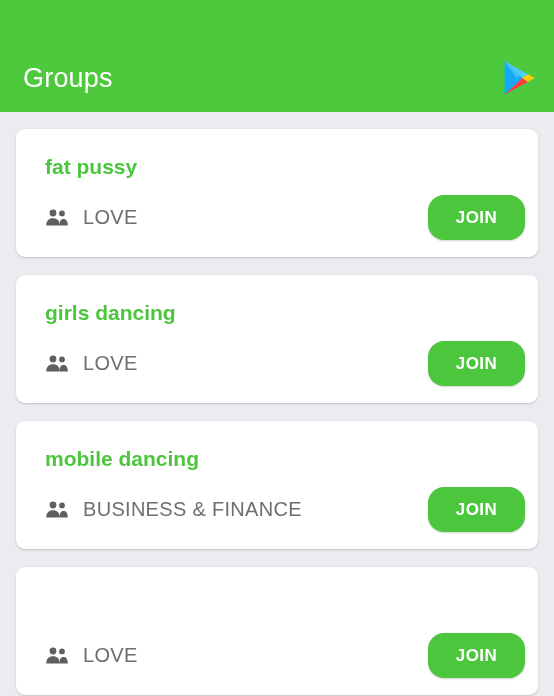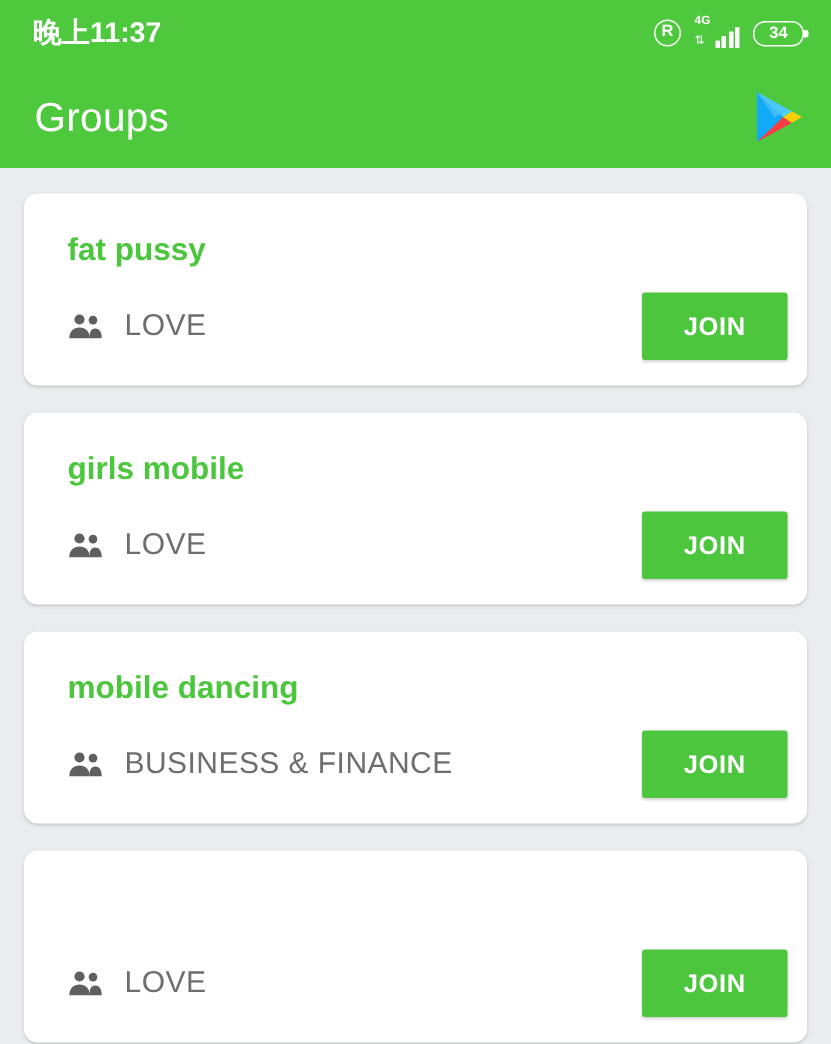--- a/index.html
+++ b/index.html
@@ -190,59 +190,37 @@
     letter-spacing: 0.3px;
     white-space: nowrap;
   }
 
   .join-button {
     position: absolute;
     right: 13px; bottom: 17px;
     width: 97px; height: 45px;
     background: #4cc63c;
     border: none;
-    border-radius: 2px;
+    border-radius: 16px;
     color: #ffffff;
     font-family: "Liberation Sans", sans-serif;
     font-size: 17px;
     font-weight: bold;
     letter-spacing: 0.4px;
     cursor: pointer;
     box-shadow: 0 1px 2px rgba(0,0,0,0.18);
   }
 </style>
 </head>
 <body>
 
 <div class="phone">
 
   <div class="appbar">
 
-    <div class="statusbar">
-      <div class="status-time">晚上11:37</div>
-
-      <div class="status-right">
-        <div class="roaming-icon">R</div>
-
-        <div class="signal-icon">
-          <span class="net-label">4G</span>
-          <span class="updown">⇅</span>
-          <span class="bars">
-            <i></i>
-              <i></i>
-              <i></i>
-              <i></i>
-          </span>
-        </div>
-
-        <div class="battery-icon">
-          <span class="battery-level">34</span>
-        </div>
-      </div>
-    </div>
 
     <div class="titlebar">
       <div class="app-title">Groups</div>
 
       <svg class="playstore-icon" viewBox="0 0 48 48">
         <polygon points="8,4 8,44 29,24" fill="#00c3ff"></polygon>
         <polygon points="8,4 36,19.5 29,24" fill="#4dd4ff"></polygon>
         <polygon points="8,44 36,28.5 29,24" fill="#ff3a44"></polygon>
         <polygon points="36,19.5 44,24 36,28.5 29,24" fill="#ffce00"></polygon>
         <polygon points="8,4 8,44 29,24" fill="#2196f3" opacity="0.55"></polygon>
@@ -263,21 +241,21 @@
           <circle cx="17" cy="4.4" r="2.9" fill="#5f5f5f"></circle>
           <path d="M1.2 16.5 C1.2 11.6 4.2 9.3 8 9.3 C11.8 9.3 14.8 11.6 14.8 16.5 Z" fill="#5f5f5f"></path>
           <path d="M14.6 16.5 C14.6 12.6 15.6 10 18.4 10 C21 10 22.8 11.9 22.8 16.5 Z" fill="#5f5f5f"></path>
         </svg>
         <span class="card-category">LOVE</span>
       </div>
       <button class="join-button">JOIN</button>
     </div>
 
     <div class="card">
-      <div class="card-title">girls mobile</div>
+      <div class="card-title">girls dancing</div>
       <div class="card-meta">
         <svg class="people-icon" viewBox="0 0 24 17">
           <circle cx="8" cy="4" r="3.4" fill="#5f5f5f"></circle>
           <circle cx="17" cy="4.4" r="2.9" fill="#5f5f5f"></circle>
           <path d="M1.2 16.5 C1.2 11.6 4.2 9.3 8 9.3 C11.8 9.3 14.8 11.6 14.8 16.5 Z" fill="#5f5f5f"></path>
           <path d="M14.6 16.5 C14.6 12.6 15.6 10 18.4 10 C21 10 22.8 11.9 22.8 16.5 Z" fill="#5f5f5f"></path>
         </svg>
         <span class="card-category">LOVE</span>
       </div>
       <button class="join-button">JOIN</button>

